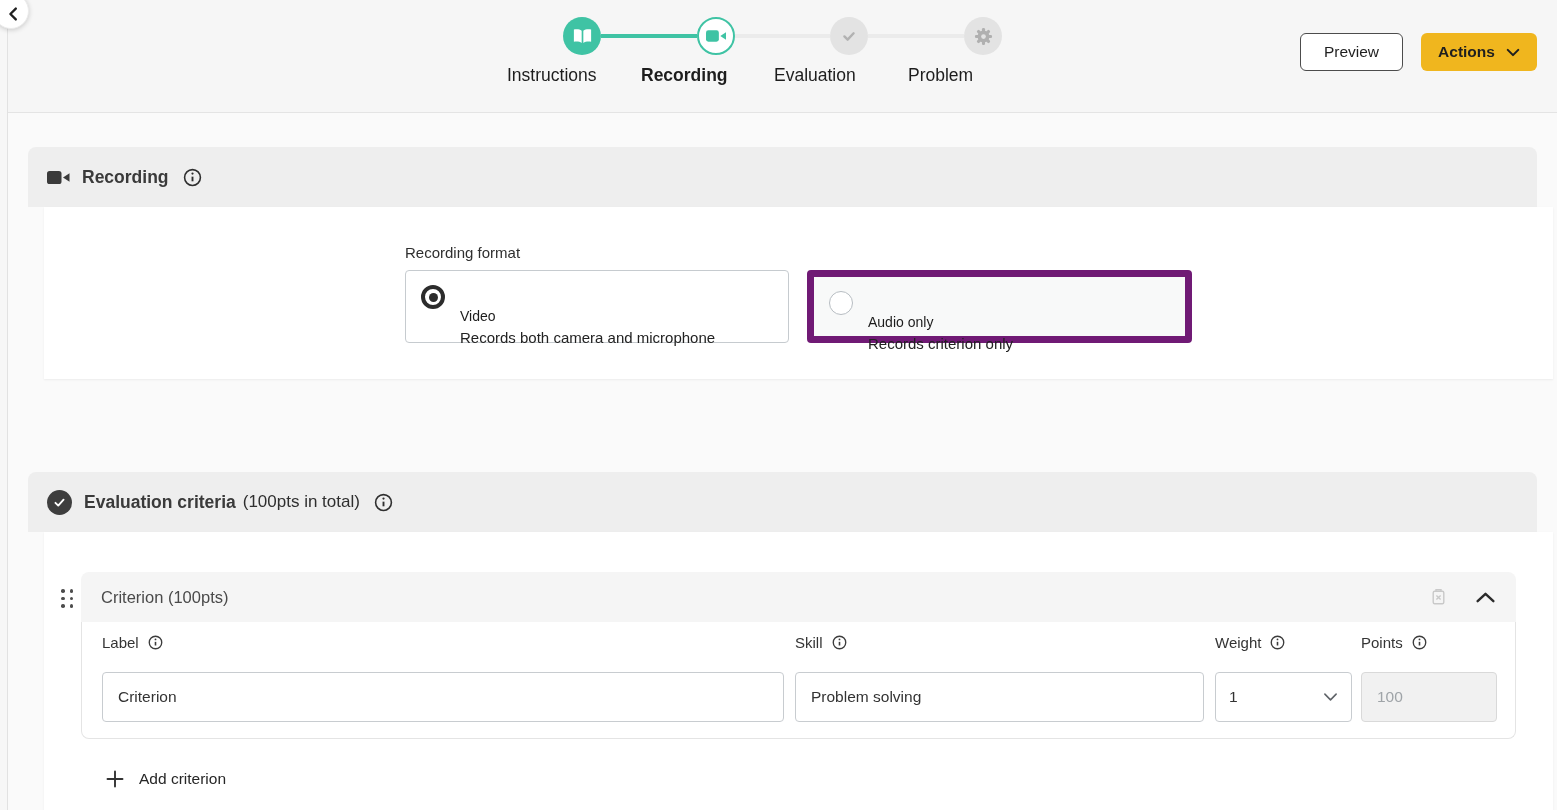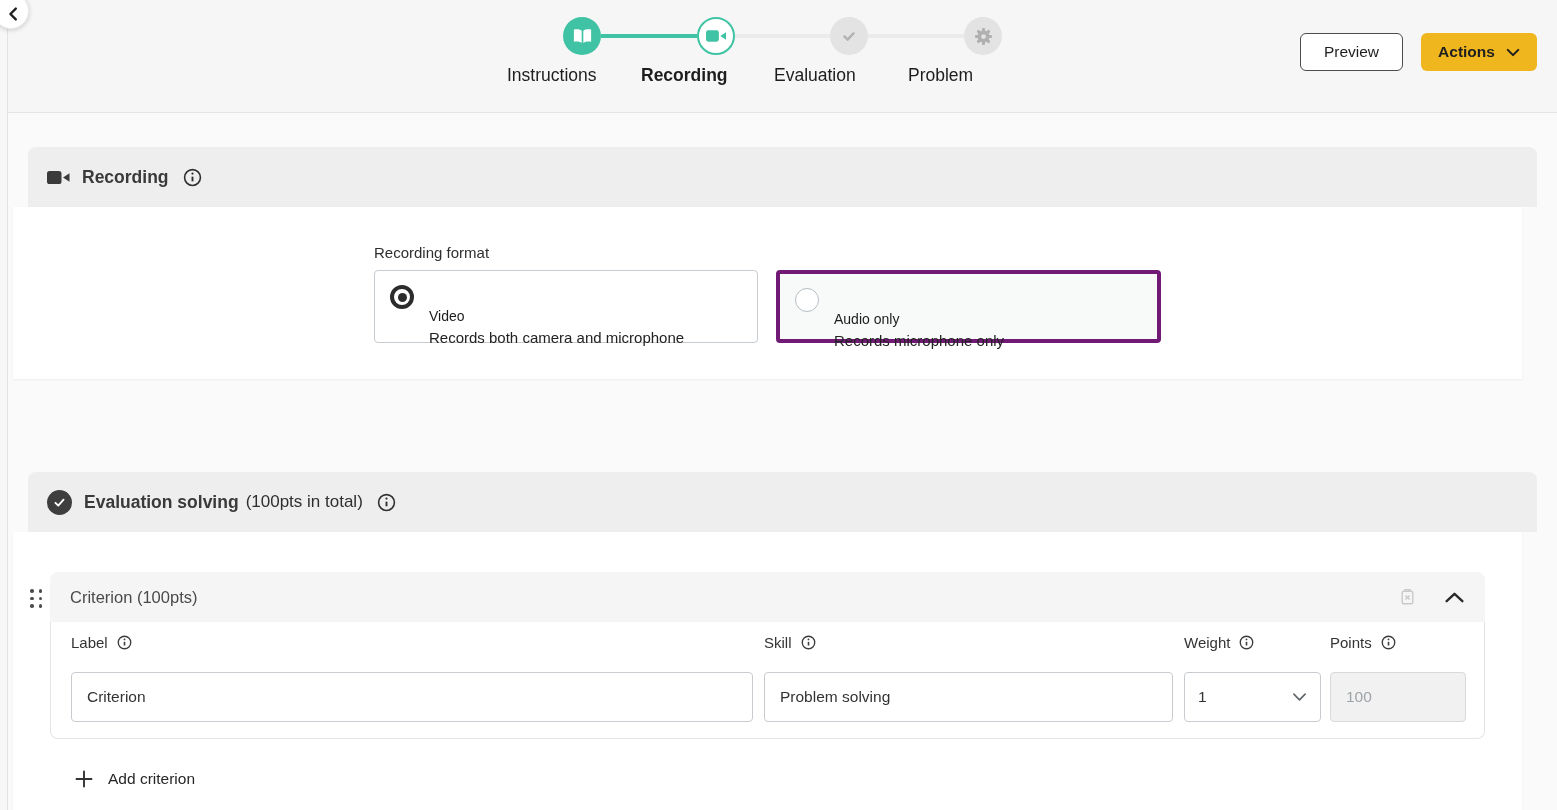--- a/index.html
+++ b/index.html
@@ -60,35 +60,35 @@
   
   .section-header {
     position:absolute; left:28px; width:1509px; height:60px;
     background:#eeeeee; border-radius:8px 8px 0 0;
     display:flex; align-items:center; padding-left:19px; gap:12px;
   }
   .section-title { font-size:17.5px; font-weight:600; color:#3a3a3a; }
   .section-note  { font-size:17px; color:#2f2f2f; font-weight:normal; }
   .info-icon { display:inline-flex; color:#2f2f2f; margin-left:2px; }
   .section-body {
-    position:absolute; left:13px; width:1509px; background:#fff;
+    position:absolute; left:44px; width:1509px; background:#fff;
     box-shadow:0 1px 2px rgba(0,0,0,.06);
   }
   #rec-header  { top:147px; }
   #rec-body    { top:207px; height:172px; }
   #eval-header { top:472px; }
   #eval-body   { top:532px; height:278px; }
 
   .format-label { position:absolute; left:361px; top:37px; font-size:15px; color:#2f2f2f; }
   .option-card {
     position:absolute; top:63px; height:73px; border-radius:4px;
     display:flex; align-items:flex-start; gap:15px; padding:13px 15px; cursor:pointer;
   }
   .option-card.selected   { left:361px; width:384px; background:#fff;    border:1px solid #c6cbcf; }
-  .option-card.unselected { left:763px; width:385px; background:#f8f9f9; border:4px solid #701a75; }
+  .option-card.unselected { left:763px; width:385px; background:#f8f9f9; border:7px solid #701a75; }
   .radio-on {
     width:24px; height:24px; border-radius:50%; border:4px solid #2c2c2c; background:#fff;
     display:flex; align-items:center; justify-content:center; flex:none; margin-top:1px;
   }
   .radio-on .dot { width:9px; height:9px; border-radius:50%; background:#2c2c2c; }
   .radio-off {
     width:24px; height:24px; border-radius:50%; border:1.5px solid #b7bdc2; background:#fff;
     flex:none; margin-top:1px;
   }
   .option-title { font-size:14px; font-weight:normal; color:#1c1c1c; line-height:21px;margin-top:22px; }
@@ -241,32 +241,32 @@
     <span>
       <div class="option-title">Video</div>
       <div class="option-desc">Records both camera and microphone</div>
     </span>
   </div>
 
   <div class="option-card unselected">
     <span class="radio-off"></span>
     <span>
       <div class="option-title">Audio only</div>
-      <div class="option-desc">Records microphone only</div>
+      <div class="option-desc">Records criterion only</div>
     </span>
   </div>
 </div>
 
 <div class="section-header" id="eval-header">
   <span class="check-badge">
     <svg width="15" height="15" viewBox="0 0 24 24">
         <polyline points="5.5,12.5 10,17 18.5,7.5" fill="none" stroke="#fff" stroke-width="3" stroke-linecap="round" stroke-linejoin="round"></polyline>
       </svg>
   </span>
-  <span class="section-title">Evaluation solving</span>
+  <span class="section-title">Evaluation criteria</span>
   <span class="section-note" style="margin-left:-5px">(100pts in total)</span>
   <span class="info-icon">
     <svg width="19" height="19" viewBox="0 0 18 18">
         <circle cx="9" cy="9" r="7.5" fill="none" stroke="currentColor" stroke-width="1.5"></circle>
         <line x1="9" y1="8.2" x2="9" y2="12.6" stroke="currentColor" stroke-width="1.8"></line>
         <circle cx="9" cy="5.3" r="1.05" fill="currentColor"></circle>
       </svg>
   </span>
 </div>
 

